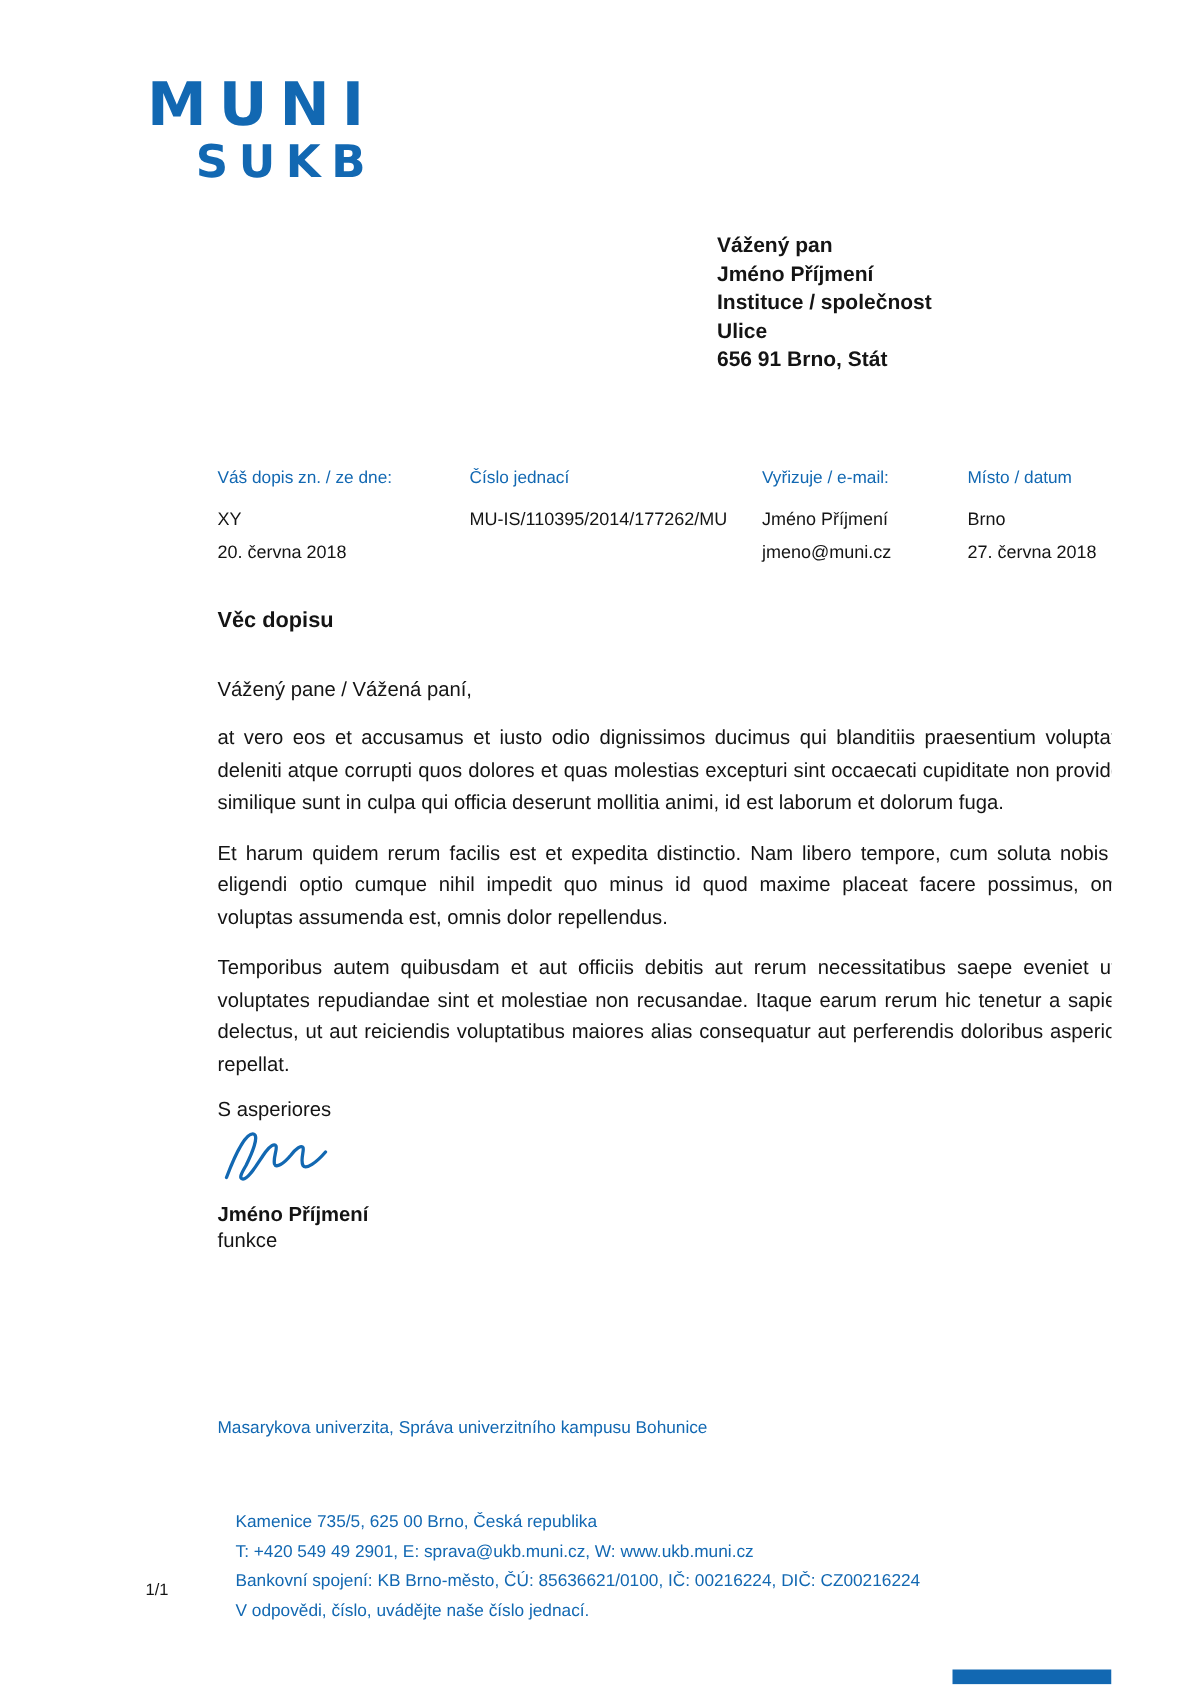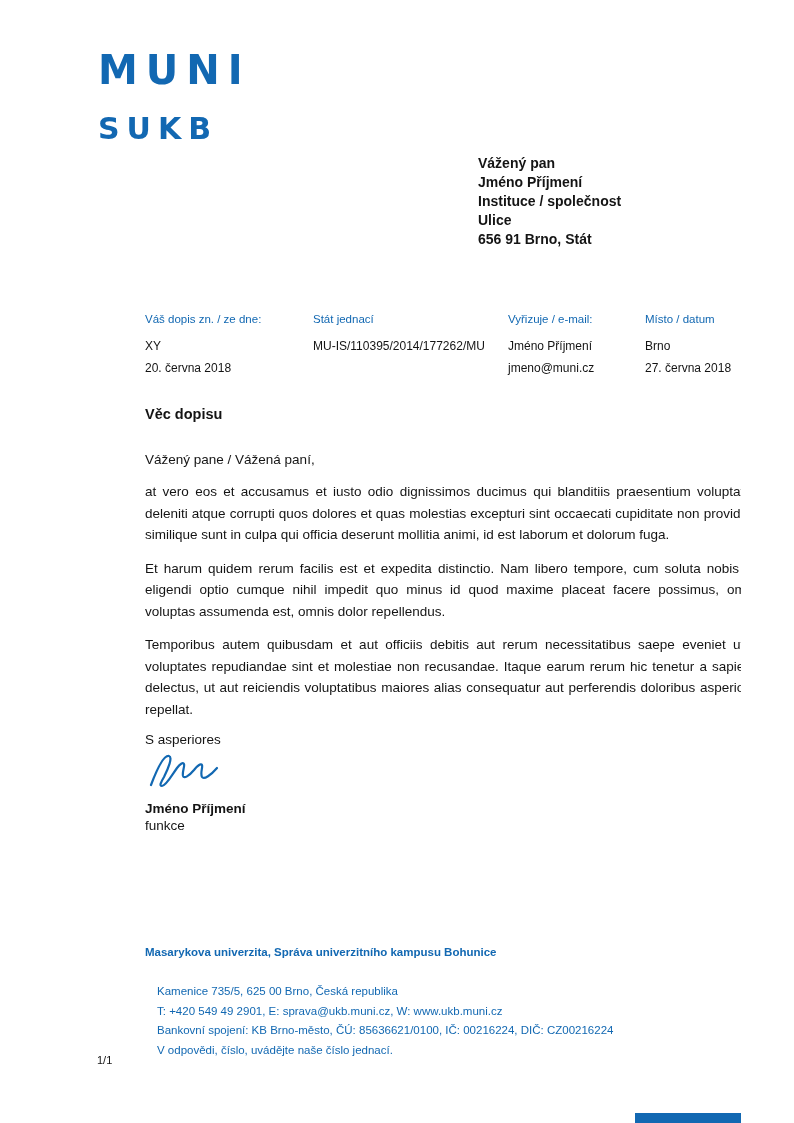--- a/index.html
+++ b/index.html
@@ -11,21 +11,21 @@
     width: 688px;
     height: 1123px;
     margin: 0 auto;
     background: #ffffff;
     overflow: hidden;
   }
 
   
   .logo { position: absolute; left: 45px; top: 48px; color: var(--brand); font-family: "DejaVu Sans", sans-serif; font-weight: bold; }
   .logo-line1 { font-size: 40px; line-height: 44px; letter-spacing: 8px; }
-  .logo-line2 { font-size: 30px; line-height: 34px; letter-spacing: 7px; margin-top: 20px; }
+  .logo-line2 { font-size: 30px; line-height: 34px; letter-spacing: 7px; margin-top: 0; text-align: right; }
 
   
   .recipient { position: absolute; left: 425px; top: 154px; font-size: 14px; font-weight: bold; line-height: 19px; color: var(--ink); }
 
   
   .meta {
     position: absolute; left: 92px; top: 312px; width: 660px;
     display: grid; grid-template-columns: 168px 195px 137px auto;
   }
   .meta-label { color: var(--brand); font-size: 11.5px; line-height: 14px; margin-bottom: 9px; }
@@ -36,21 +36,21 @@
   .subject { font-size: 14.5px; font-weight: bold; margin-bottom: 30px; }
   .salutation { font-size: 13.5px; margin-bottom: 14px; }
   .para { font-size: 13.5px; line-height: 21.5px; margin-bottom: 12px; text-align: justify; }
   .closing { font-size: 13.5px; margin-top: 5px; }
   .signature { margin: 4px 0 2px 2px; color: var(--brand); }
   .signer-name { font-size: 13.5px; font-weight: bold; margin-top: 2px; }
   .signer-role { font-size: 13.5px; margin-top: 2px; }
 
   
   .footer { position: absolute; left: 92px; top: 946px; color: var(--brand); }
-  .footer-org { font-size: 11.5px; font-weight: bold; margin-bottom: 24px; }
+  .footer-org { font-size: 11.5px; font-weight: normal; margin-bottom: 48px; }
   .footer-line { font-size: 11.5px; line-height: 19.5px; padding-left: 12px; }
   .page-number { position: absolute; left: 44px; top: 1054px; font-size: 11px; color: var(--ink); }
   .corner-band { position: absolute; right: 0; bottom: 0; width: 106px; height: 10px; background: var(--brand); }
 </style>
 </head>
 <body>
 
 <div class="page">
 
   <div class="logo">
@@ -66,21 +66,21 @@
     <div>656 91 Brno, Stát</div>
   </div>
 
   <div class="meta">
     <div class="meta-col">
       <div class="meta-label">Váš dopis zn. / ze dne:</div>
       <div class="meta-value">XY</div>
       <div class="meta-value">20. června 2018</div>
     </div>
     <div class="meta-col">
-      <div class="meta-label">Stát jednací</div>
+      <div class="meta-label">Číslo jednací</div>
       <div class="meta-value">MU-IS/110395/2014/177262/MU</div>
       <div class="meta-value"></div>
     </div>
     <div class="meta-col">
       <div class="meta-label">Vyřizuje / e-mail:</div>
       <div class="meta-value">Jméno Příjmení</div>
       <div class="meta-value">jmeno@muni.cz</div>
     </div>
     <div class="meta-col">
       <div class="meta-label">Místo / datum</div>

